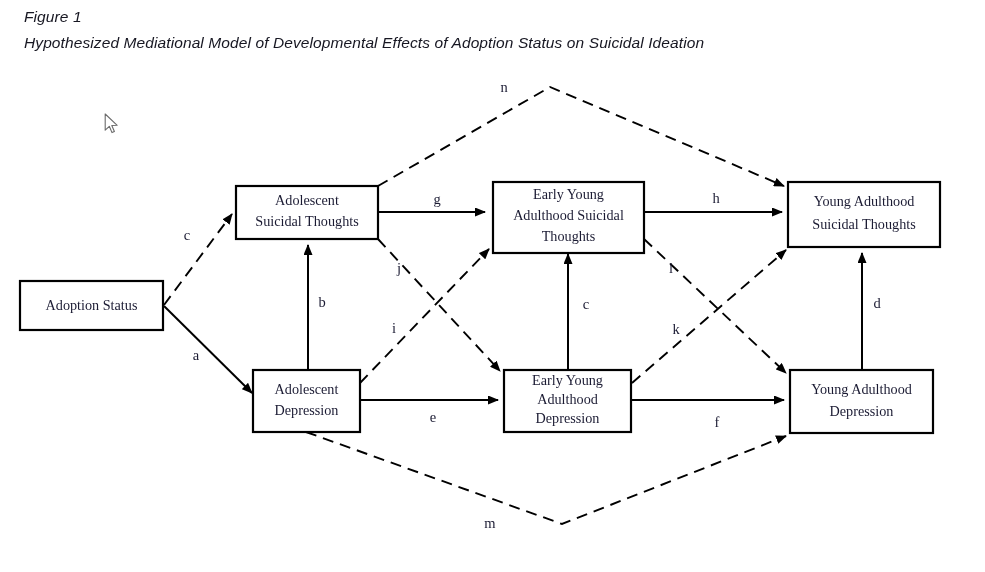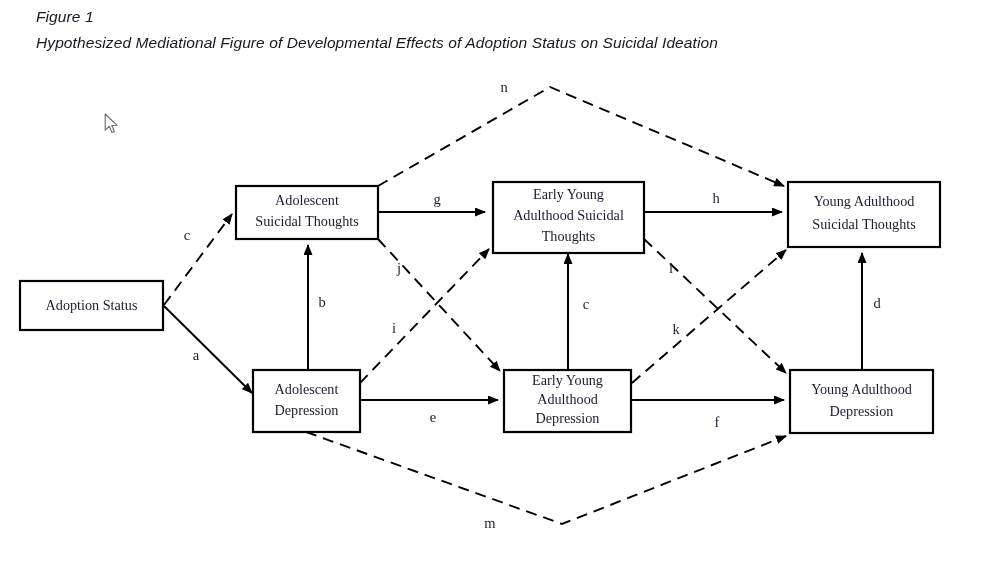--- a/index.html
+++ b/index.html
@@ -16,21 +16,21 @@
     color: #1a1a2e;
   }
   #figure-root {
     position: absolute;
     left: 0; top: 0;
     width: 985px;
     height: 572px;
   }
   .caption {
     position: absolute;
-    left: 36px;
+    left: 24px;
     font-family: "Liberation Sans", sans-serif;
     font-style: italic;
     font-size: 15.5px;
     color: #171722;
     white-space: nowrap;
     letter-spacing: 0.1px;
   }
   #caption-line-1 { top: 8px; }
   #caption-line-2 { top: 34px; }
 
@@ -79,21 +79,21 @@
     width: 16px;
     height: 22px;
   }
 </style>
 </head>
 <body>
 
 <div id="figure-root">
 
   <div class="caption" id="caption-line-1">Figure 1</div>
-  <div class="caption" id="caption-line-2">Hypothesized Mediational Figure of Developmental Effects of Adoption Status on Suicidal Ideation</div>
+  <div class="caption" id="caption-line-2">Hypothesized Mediational Model of Developmental Effects of Adoption Status on Suicidal Ideation</div>
 
   <svg class="diagram" viewBox="0 0 985 572">
     <defs>
       <marker id="arrowSolid" markerWidth="11" markerHeight="9" refX="10" refY="4.5" orient="auto" markerUnits="userSpaceOnUse">
         <path d="M0,0 L11,4.5 L0,9 z" fill="#000000"></path>
       </marker>
       <marker id="arrowDash" markerWidth="11" markerHeight="9" refX="10" refY="4.5" orient="auto" markerUnits="userSpaceOnUse">
         <path d="M0,0 L11,4.5 L0,9 z" fill="#000000"></path>
       </marker>
     </defs>

